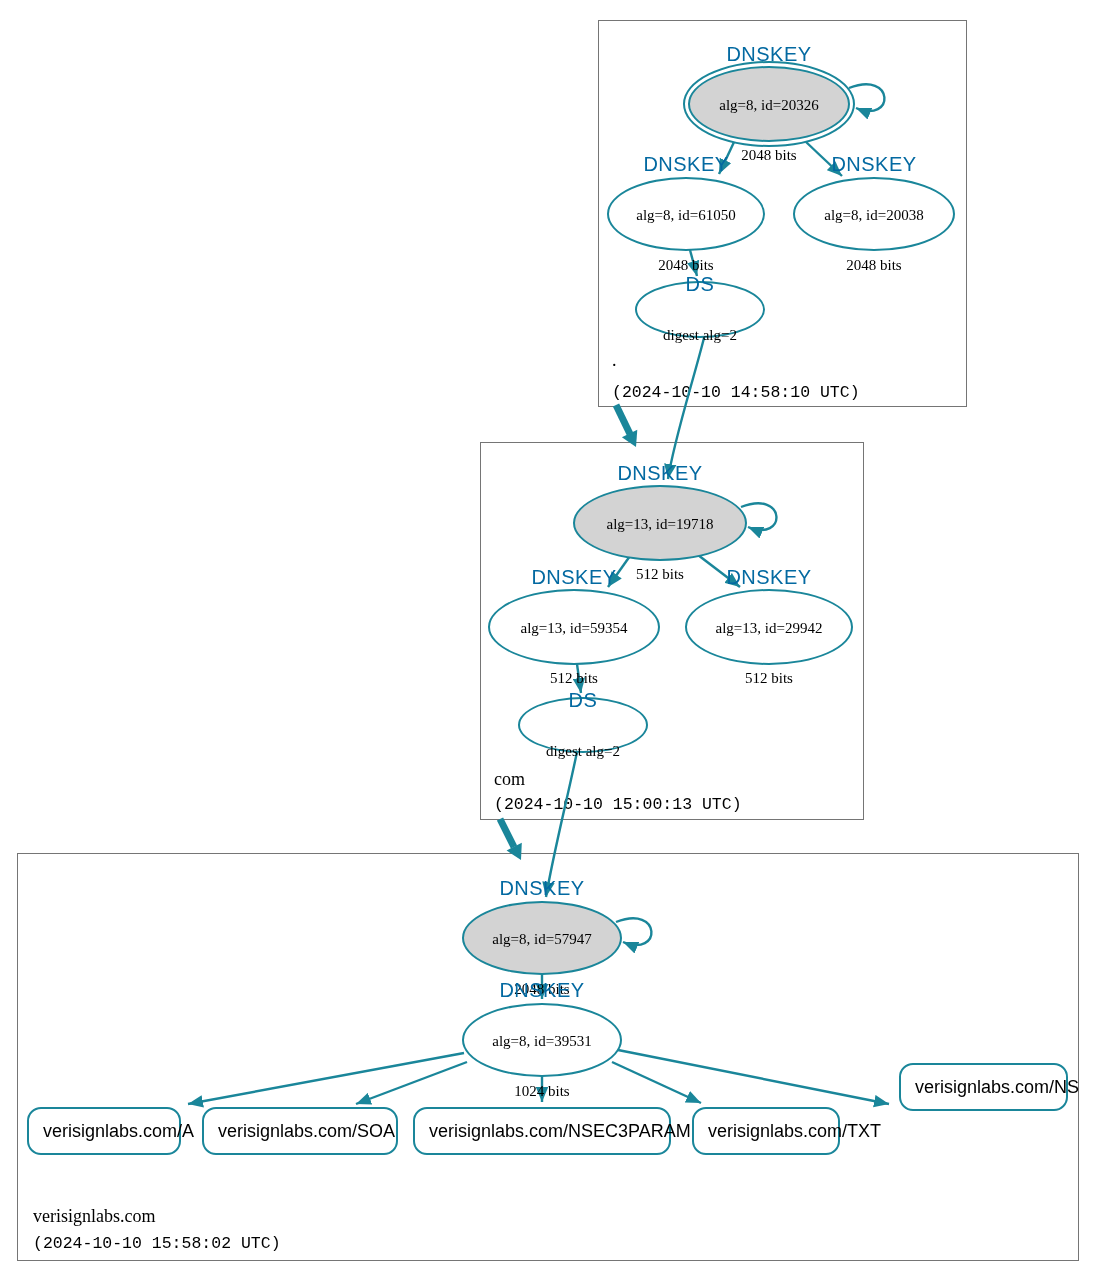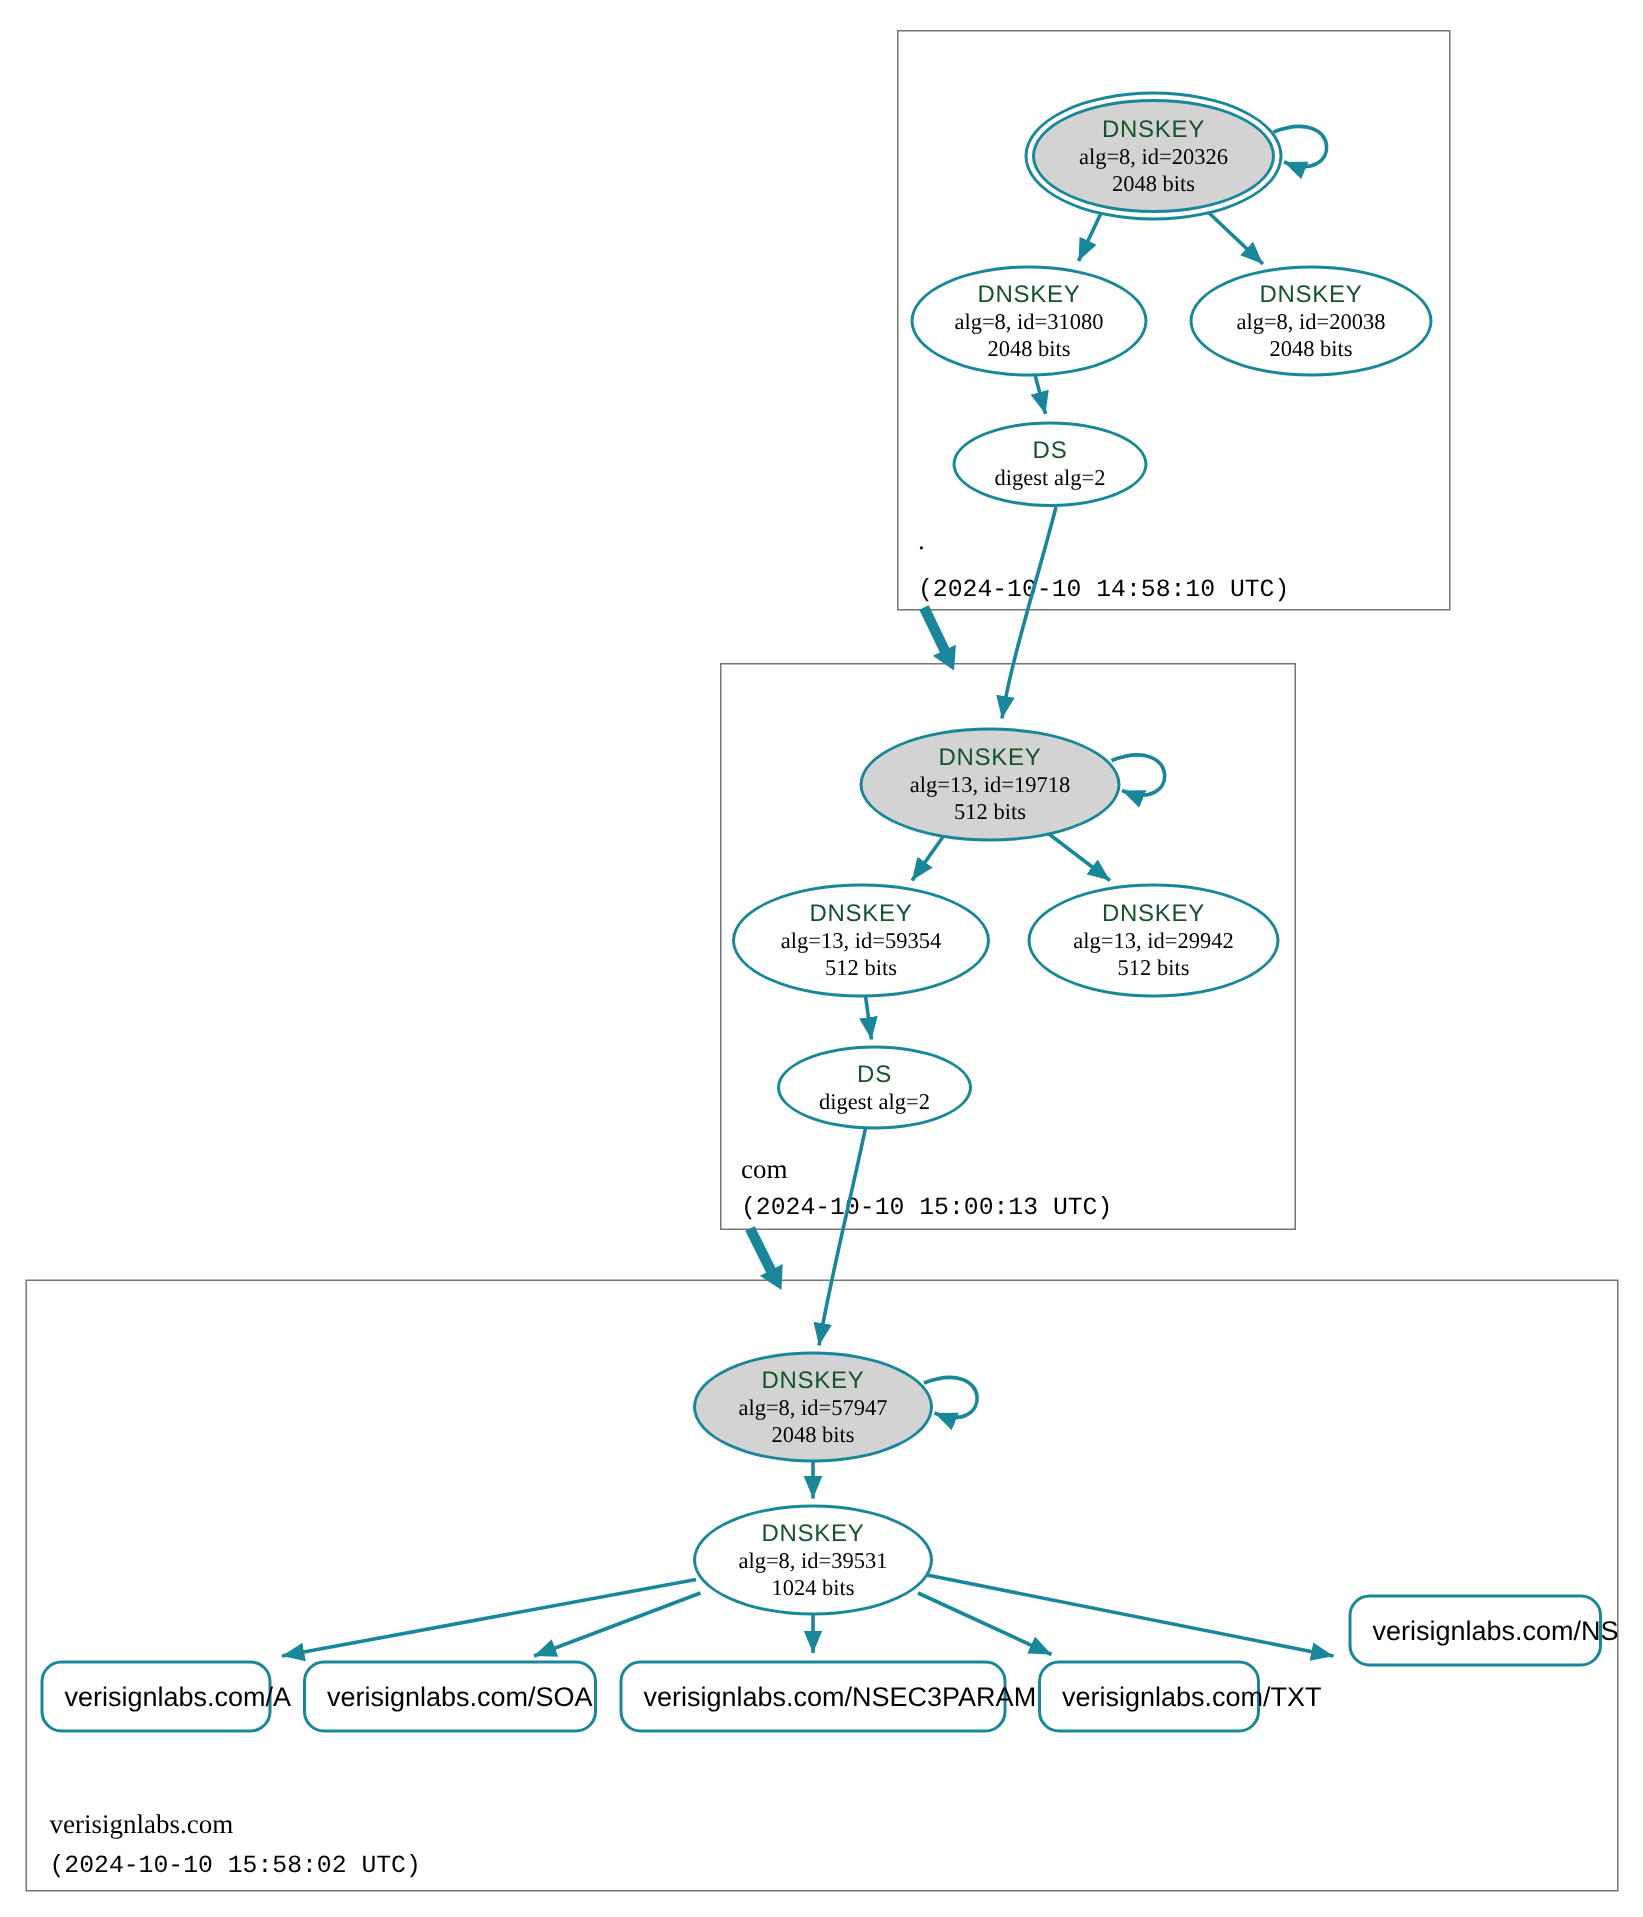--- a/index.html
+++ b/index.html
@@ -74,30 +74,31 @@
     border-radius: 50%;
     border: 2.4px solid var(--teal);
     background: var(--ksk-fill);
     display: flex;
     flex-direction: column;
     align-items: center;
     justify-content: center;
     text-align: center;
   }
   .node-title {
-    font-size: 16px;
+    font-size: 20px;
     line-height: 21px;
-    color: #14532d;
+    color: #0369a1;
     letter-spacing: 0.5px;
   }
   .node-detail {
     font-family: "Liberation Serif", serif;
     font-size: 15px;
     line-height: 17.5px;
     color: #000;
+    margin-top: 32px;
   }
   .rrset {
     position: absolute;
     height: 48px;
     border: 2.4px solid var(--teal);
     border-radius: 14px;
     background: #ffffff;
     display: flex;
     align-items: center;
     justify-content: flex-start;
@@ -182,21 +183,21 @@
   <div class="double" style="left:683px; top:61px; width:172px; height:86px">
     <div class="inner">
       <div class="node-title">DNSKEY</div>
       <div class="node-detail">alg=8, id=20326</div>
       <div class="node-detail">2048 bits</div>
     </div>
   </div>
 
   <div class="ellipse" style="left:607px; top:177px; width:158px; height:74px">
     <div class="node-title">DNSKEY</div>
-    <div class="node-detail">alg=8, id=31080</div>
+    <div class="node-detail">alg=8, id=61050</div>
     <div class="node-detail">2048 bits</div>
   </div>
 
   <div class="ellipse" style="left:793px; top:177px; width:162px; height:74px">
     <div class="node-title">DNSKEY</div>
     <div class="node-detail">alg=8, id=20038</div>
     <div class="node-detail">2048 bits</div>
   </div>
 
   <div class="ellipse" style="left:635px; top:281px; width:130px; height:57px">

